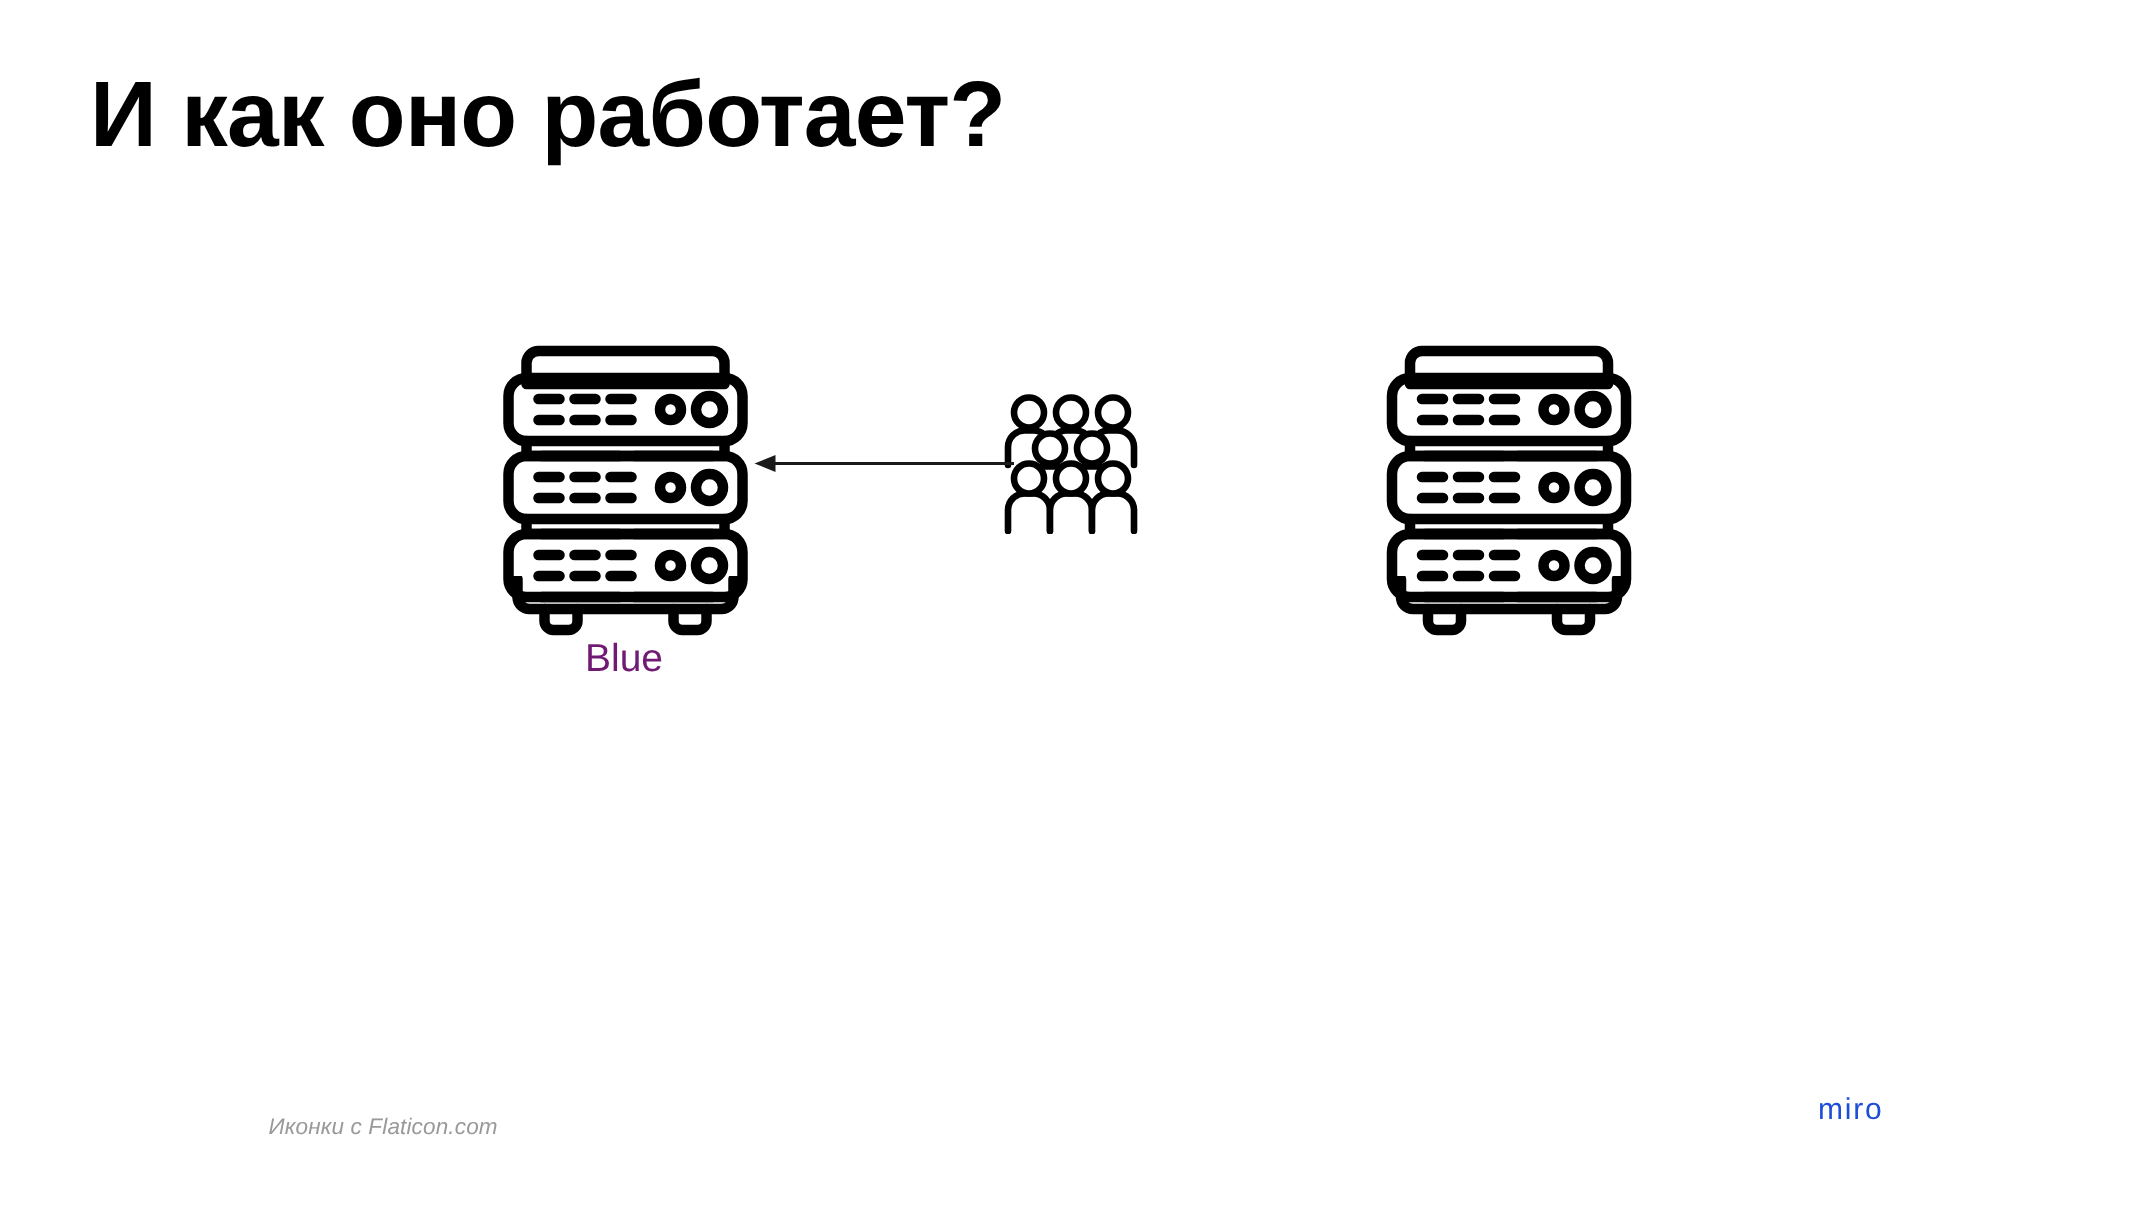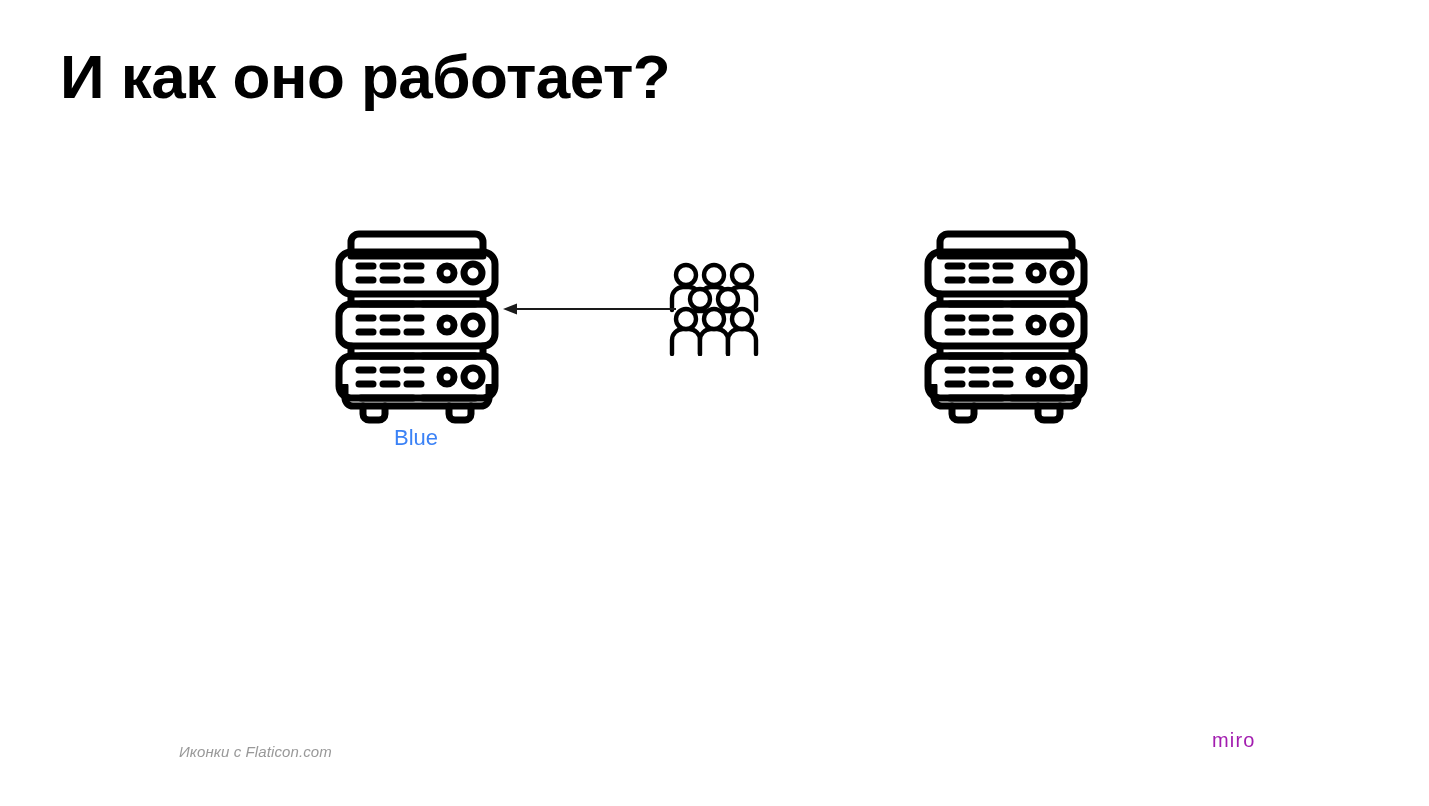--- a/index.html
+++ b/index.html
@@ -45,23 +45,23 @@
   .server-green { left: 920px; top: 212px; }
 
   .server svg { display: block; width: 100%; height: 100%; }
 
   
   .node-label {
     position: absolute;
     top: 423px;
     width: 240px;
     text-align: center;
-    font-size: 22px;
+    font-size: 26px;
     font-weight: 400;
-    color: #3b82f6;
+    color: #701a75;
     line-height: 30px;
   }
   .label-blue  { left: 296px; }
   .label-green { left: 885px; }
 
   
   .users {
     position: absolute;
     left: 668px;
     top: 262px;
@@ -90,21 +90,21 @@
     letter-spacing: 0.1px;
     white-space: nowrap;
     font-style: italic;
   }
   .watermark {
     position: absolute;
     left: 1212px;
     top: 729px;
     font-size: 20px;
     font-weight: 400;
-    color: #a21caf;
+    color: #1d4ed8;
     letter-spacing: 1.2px;
     white-space: nowrap;
   }
 </style>
 </head>
 <body>
 
 <div class="slide">
 
   <div class="title">И как оно работает?</div>

